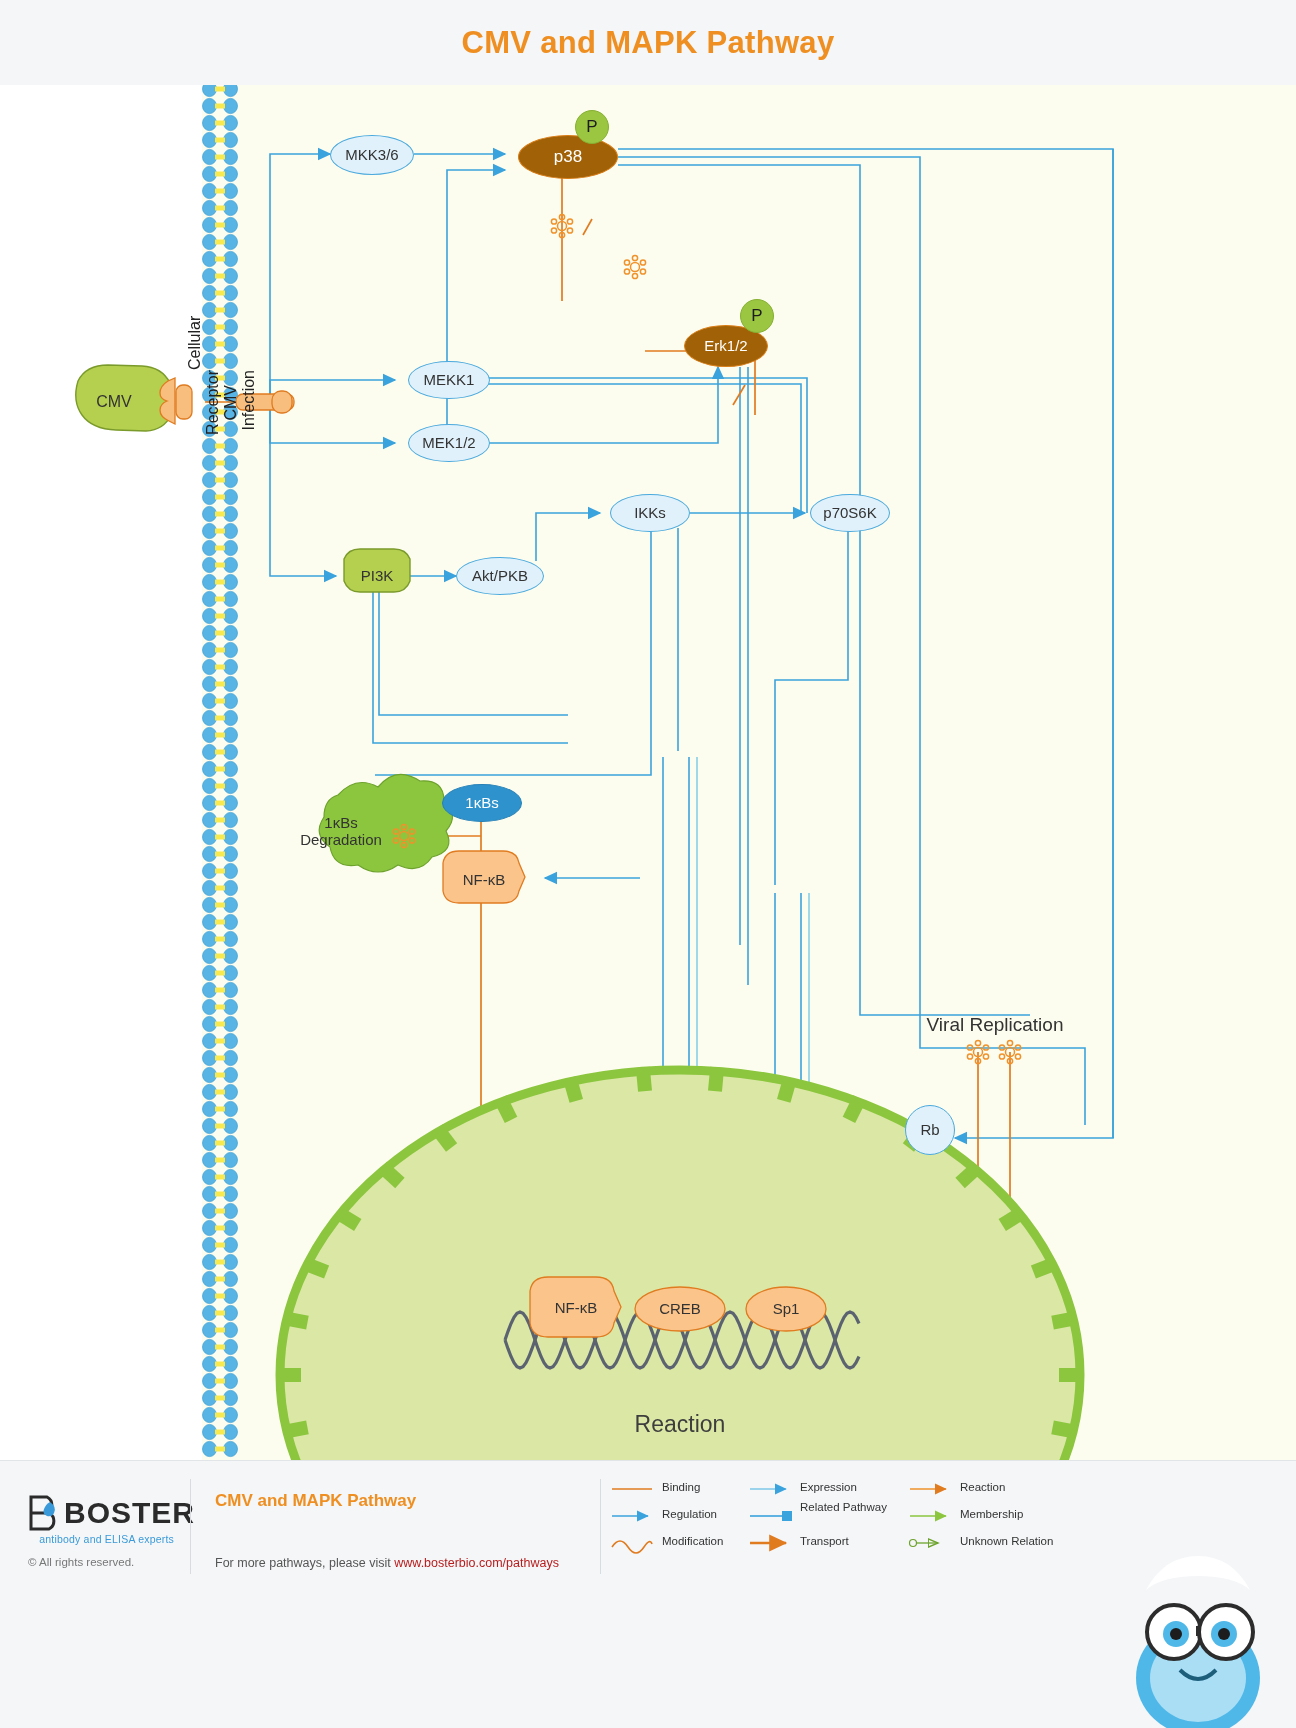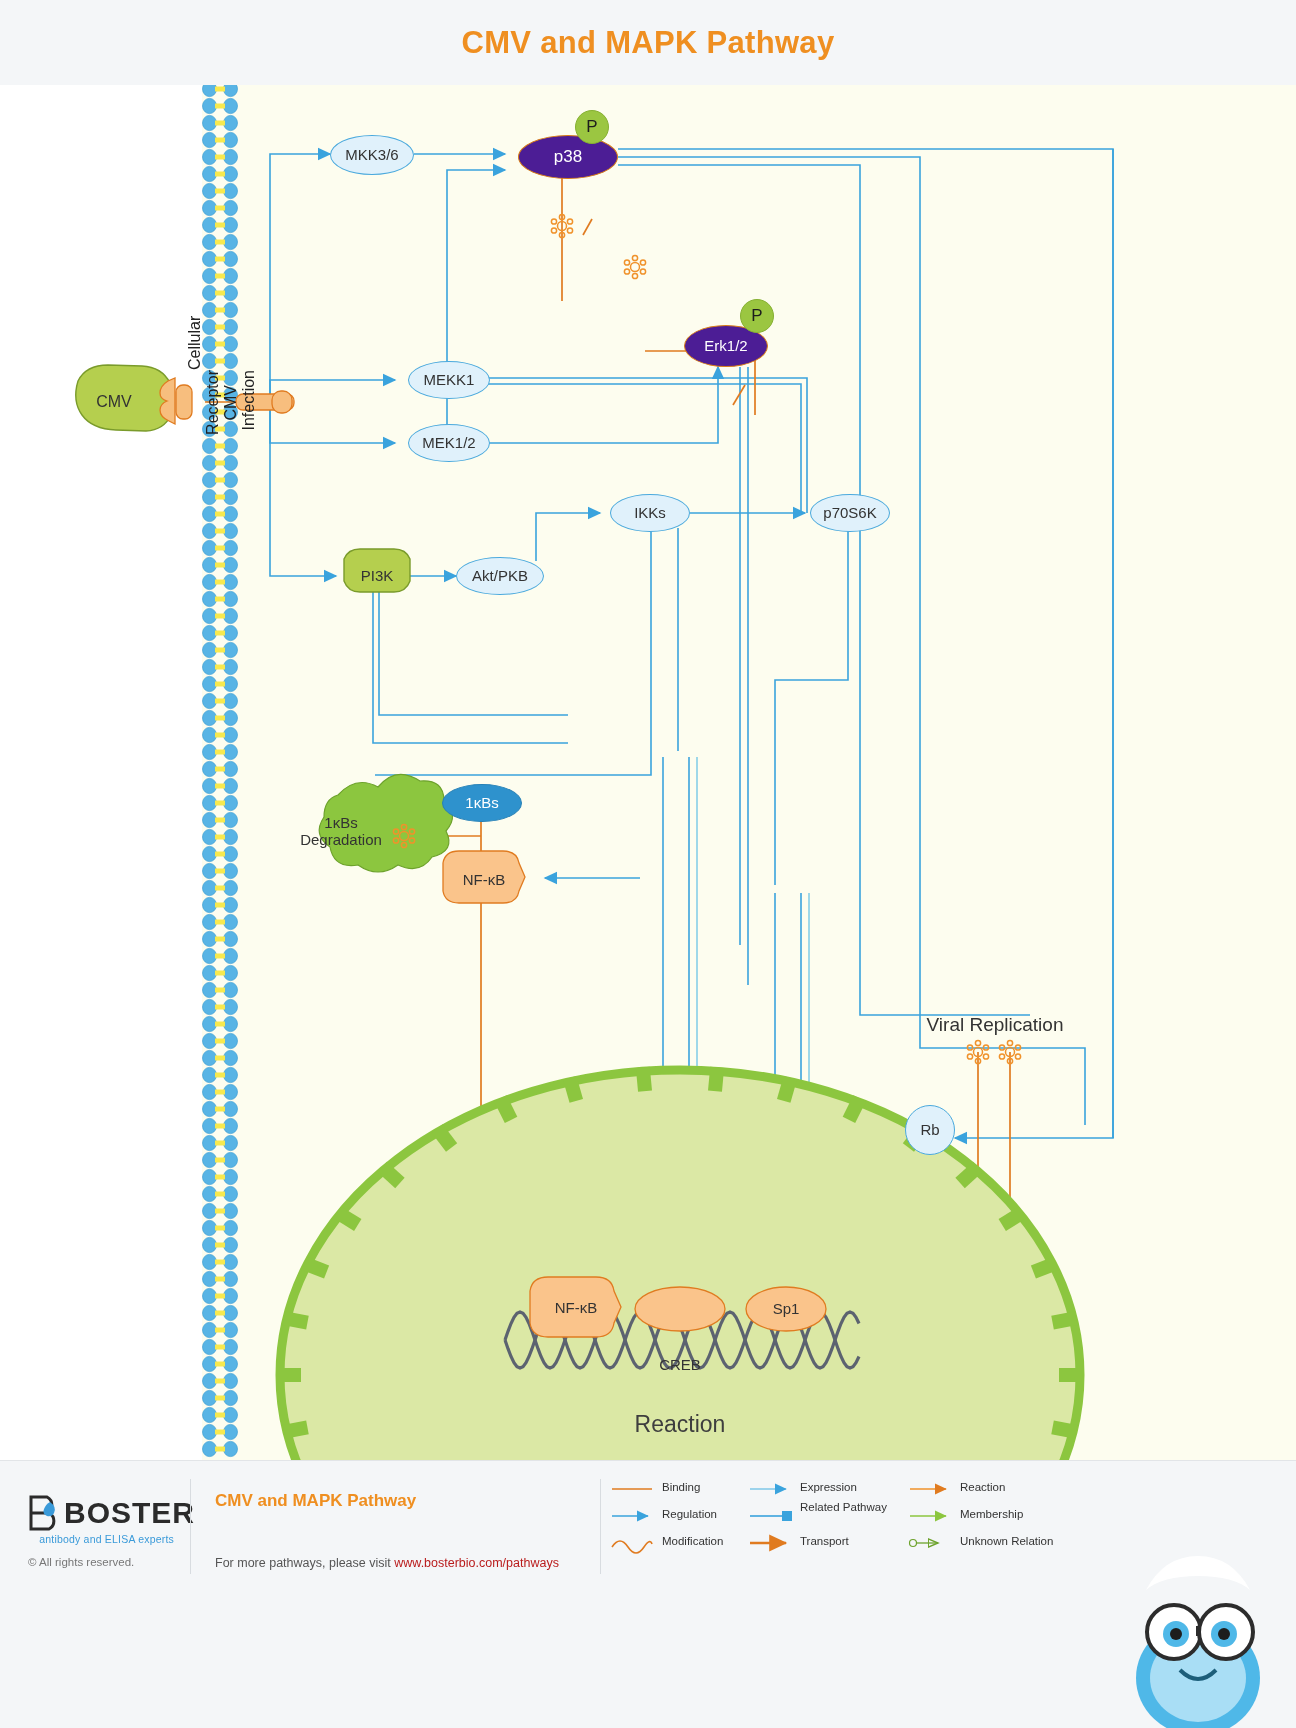--- a/index.html
+++ b/index.html
@@ -30,21 +30,21 @@
   #membrane { position:absolute; left:202px; top:0; width:36px; height:1375px; }
   
   svg.layer { position:absolute; left:0; top:0; width:1296px; height:1375px; overflow:visible; }
 
   
   .node {
     position:absolute; display:flex; align-items:center; justify-content:center;
     font-size:15px; color:#333; text-align:center; line-height:1.15;
     white-space:nowrap;
   }
-  .ell-orange { border-radius:50%; background:#4c1d95; border:1px solid #d97d17; color:#fff; }
+  .ell-orange { border-radius:50%; background:#a16207; border:1px solid #d97d17; color:#fff; }
   .ell-blue   { border-radius:50%; background:#2e92cd; border:1px solid #2680b6; color:#fff; }
   .ell-pale   { border-radius:50%; background:#e0f1fb; border:1.4px solid #4aa9dd; }
   .pbadge {
     position:absolute; width:34px; height:34px; border-radius:50%;
     background:#9bc641; border:1px solid #86b032; color:#1d1d1d;
     display:flex; align-items:center; justify-content:center; font-size:17px;
   }
   .vtext {
     position:absolute; writing-mode:vertical-rl; transform:rotate(180deg);
     font-size:16px; color:#222; white-space:nowrap; text-align:center; line-height:1.1;
@@ -596,21 +596,21 @@
   </div>
 
 
   <div class="node" style="left:530px; top:1201px; width:92px; height:44px;">
     <span>NF-κB</span>
   </div>
   <svg class="layer" viewBox="0 0 1296 1375">
     <ellipse cx="680" cy="1224" rx="45" ry="22" fill="#fac48b" stroke="#e07b20" stroke-width="1.3"></ellipse>
     <ellipse cx="786" cy="1224" rx="40" ry="22" fill="#fac48b" stroke="#e07b20" stroke-width="1.3"></ellipse>
   </svg>
-  <div class="node" style="left:635px; top:1258px; width:90px; height:44px;">
+  <div class="node" style="left:635px; top:1202px; width:90px; height:44px;">
     <span>CREB</span>
   </div>
   <div class="node" style="left:746px; top:1202px; width:80px; height:44px;">
     <span>Sp1</span>
   </div>
 
   <div class="freetext" style="left:600px; top:1325px; width:160px; font-size:23px; color:#3e3e3e;">Reaction</div>
 </div>
 
 <div id="footer">

